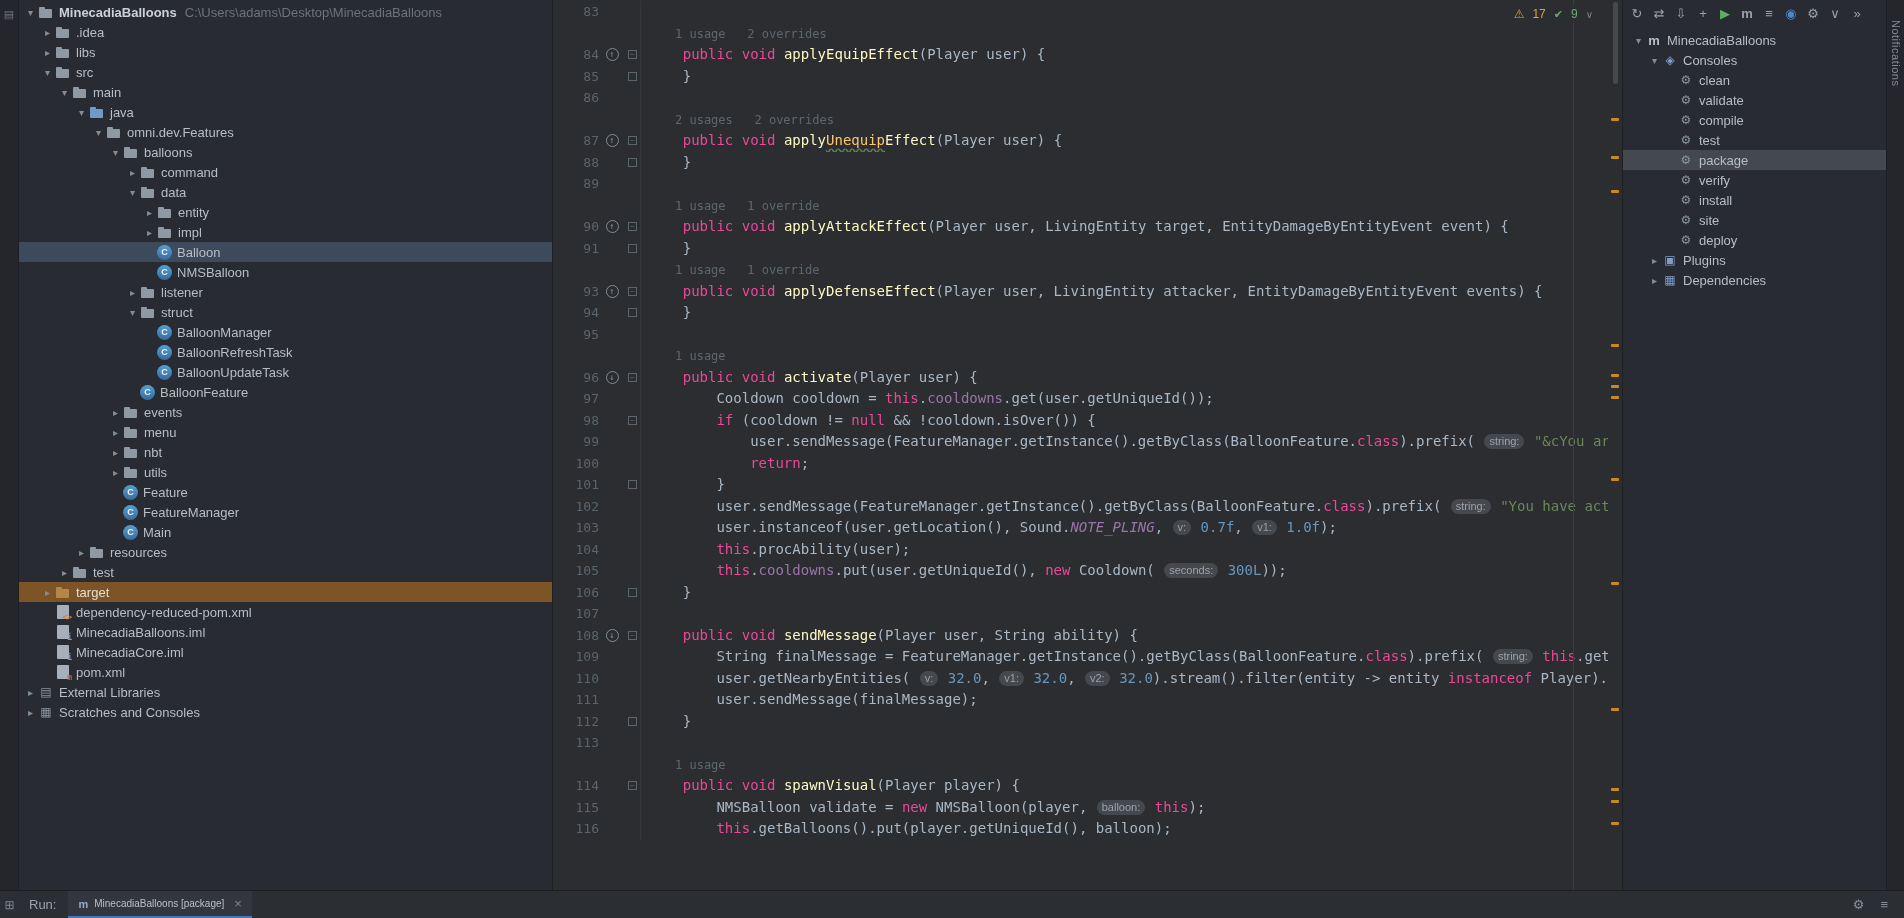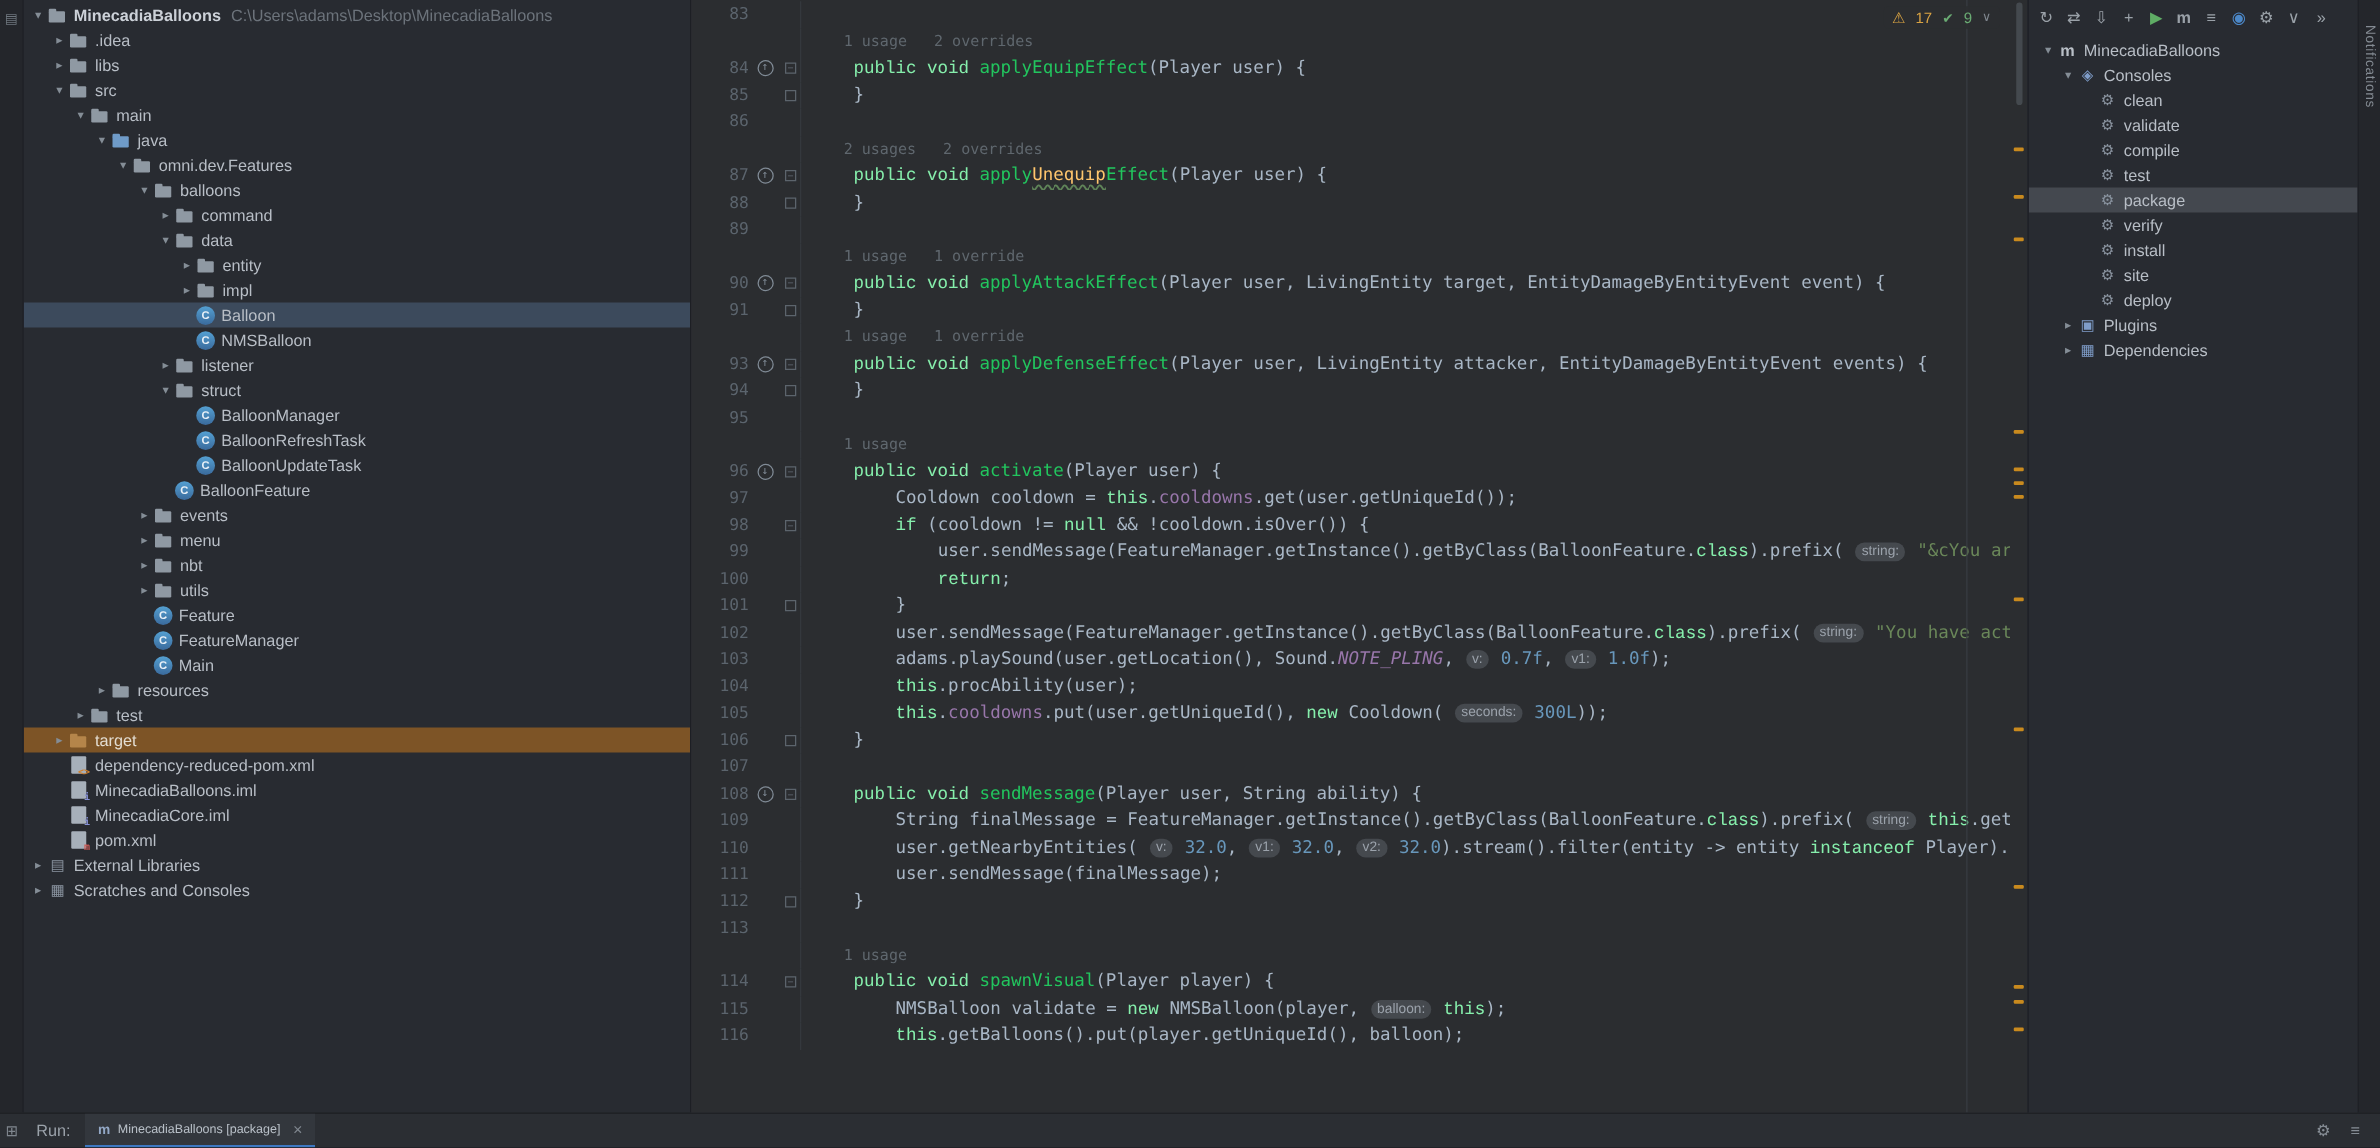--- a/index.html
+++ b/index.html
@@ -59,21 +59,21 @@
   .vthumb{position:absolute;right:4px;top:2px;width:5px;height:82px;background:#50555b;border-radius:3px;opacity:.7;}
   .inspections{position:absolute;top:5px;right:22px;display:flex;gap:8px;align-items:center;font-size:12px;
                color:#9aa1a8;background:rgba(43,45,48,.88);padding:2px 7px;border-radius:4px;}
   .wicon{color:#d9a343;font-size:12px;}
   .wnum{color:#d9a343;}
   .okicon{color:#6aab73;font-size:11px;}
   .oknum{color:#6aab73;}
   .ichev{color:#7f868e;font-size:10px;}
 
   
-  .tp{color:#a9b7c6;} .tk{color:#86efac;font-family:Liberation Mono, monospace;} .td{color:#22c55e;}
+  .tp{color:#a9b7c6;} .tk{color:#ec4899;} .td{color:#fef9c3;}
   .tw{color:#ffc66d;text-decoration:underline;text-decoration-style:wavy;text-decoration-color:#5f8458;text-underline-offset:3px;}
   .tf{color:#9876aa;} .ts{color:#6a8759;} .tn{color:#6897bb;} .tc{color:#9876aa;font-style:italic;}
   .th{display:inline-block;background:#45494e;color:#9ba2ab;border-radius:8px;padding:0 5px;margin:0 1px;
       font-size:11px;line-height:15px;font-family:"Liberation Sans",sans-serif;vertical-align:1px;}
 
   
   .maven{width:264px;background:#282b31;border-left:1px solid #1d1f24;position:relative;overflow:hidden;}
   .mtoolbar{height:26px;display:flex;align-items:center;padding:0 4px;gap:2px;}
   .mtb{width:20px;height:20px;display:flex;align-items:center;justify-content:center;color:#9aa1a8;font-size:13px;border-radius:3px;}
   .mtb.green{color:#5fad65;}
@@ -470,21 +470,21 @@
           <div class="code-row">
             <span class="ln">102</span>
             <span class="gic"></span>
             <span class="gfo"></span>
             <span class="codec"><span class="tp">        user.sendMessage(FeatureManager.getInstance().getByClass(BalloonFeature.</span><span class="tk">class</span><span class="tp">).prefix( </span><span class="th">string:</span><span class="tp"> </span><span class="ts">"You have activated your</span></span>
           </div>
           <div class="code-row">
             <span class="ln">103</span>
             <span class="gic"></span>
             <span class="gfo"></span>
-            <span class="codec"><span class="tp">        adams.playSound(user.getLocation(), Sound.</span><span class="tc">NOTE_PLING</span><span class="tp">, </span><span class="th">v:</span><span class="tp"> </span><span class="tn">0.7f</span><span class="tp">, </span><span class="th">v1:</span><span class="tp"> </span><span class="tn">1.0f</span><span class="tp">);</span></span>
+            <span class="codec"><span class="tp">        user.instanceof(user.getLocation(), Sound.</span><span class="tc">NOTE_PLING</span><span class="tp">, </span><span class="th">v:</span><span class="tp"> </span><span class="tn">0.7f</span><span class="tp">, </span><span class="th">v1:</span><span class="tp"> </span><span class="tn">1.0f</span><span class="tp">);</span></span>
           </div>
           <div class="code-row">
             <span class="ln">104</span>
             <span class="gic"></span>
             <span class="gfo"></span>
             <span class="codec"><span class="tp">        </span><span class="tk">this</span><span class="tp">.procAbility(user);</span></span>
           </div>
           <div class="code-row">
             <span class="ln">105</span>
             <span class="gic"></span>

